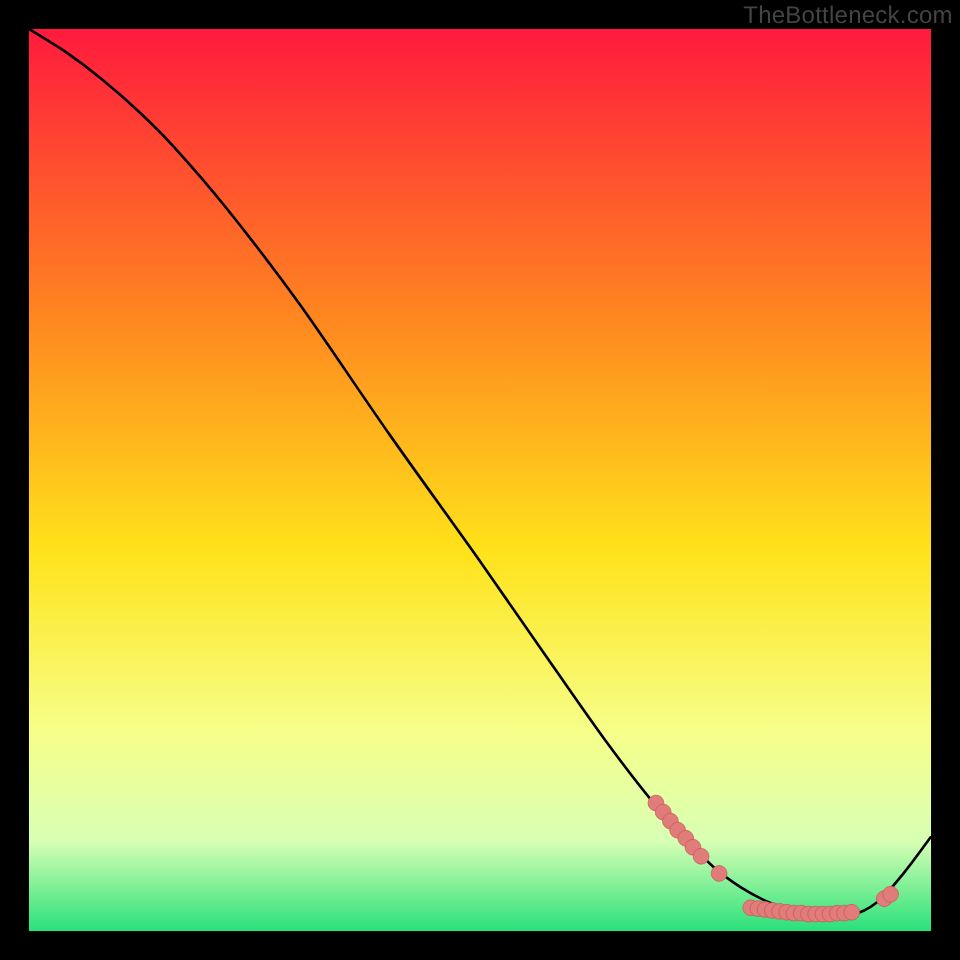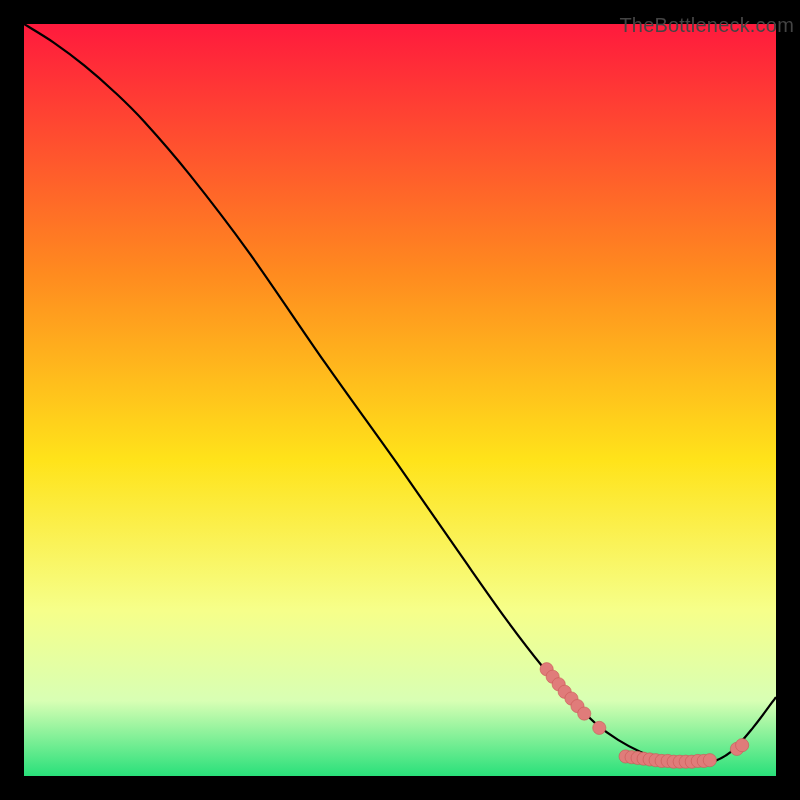--- a/index.html
+++ b/index.html
@@ -19,21 +19,20 @@
   }
   .watermark {
     position: absolute;
     top: 2px;
     right: 6px;
     color: #444;
     font-size: 20px;
     font-weight: 500;
     letter-spacing: 0.2px;
     z-index: 50;
-    margin-top: 12px;
   }
   .plot-wrap {
     position: absolute;
     left: 24px;
     top: 24px;
     width: 752px;
     height: 752px;
   }
   .plot-wrap svg {
     display: block;

